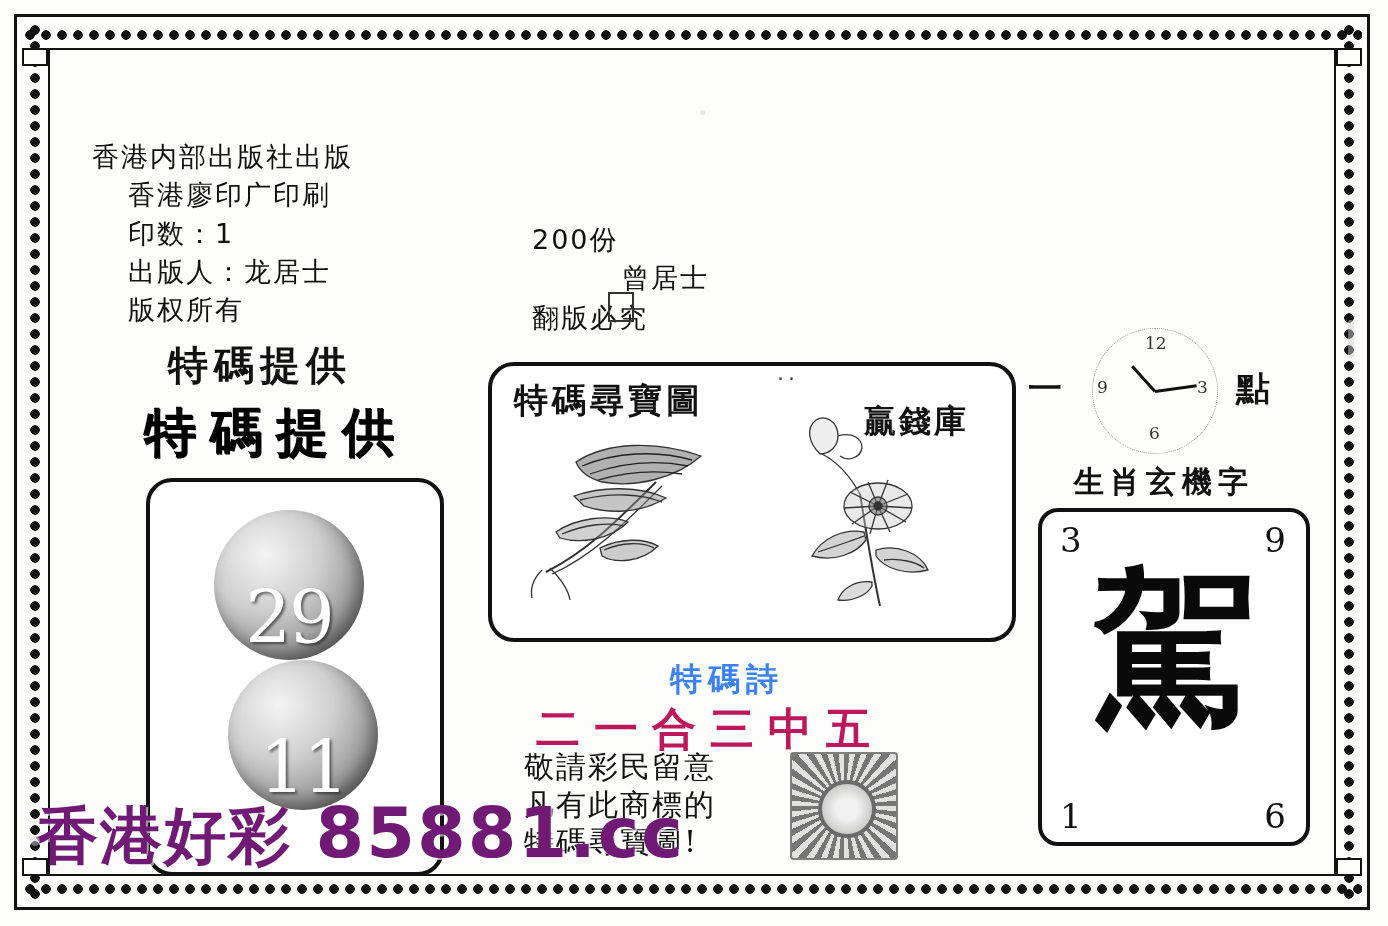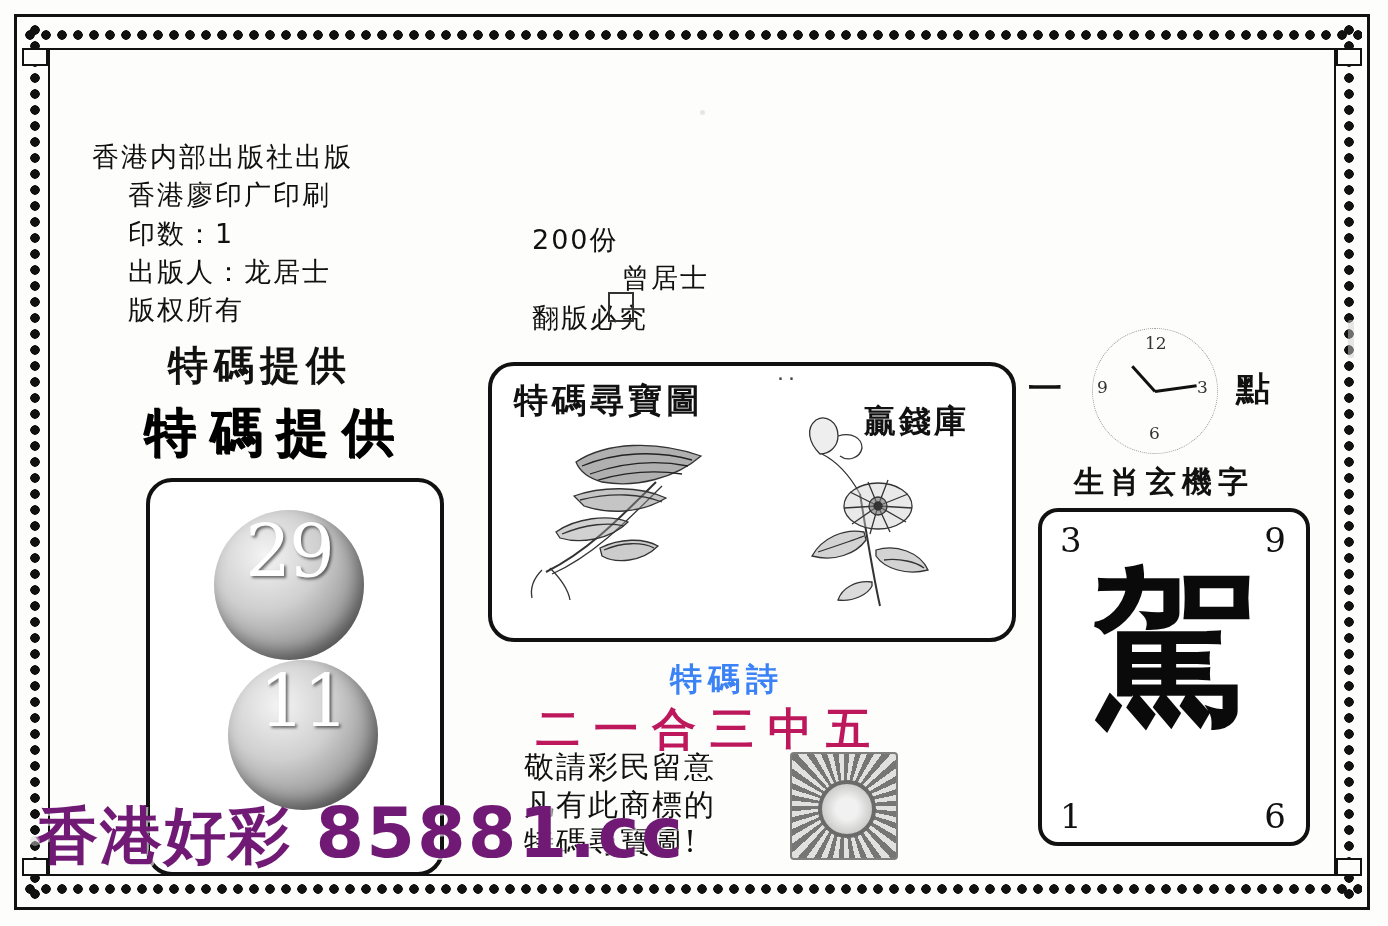--- a/index.html
+++ b/index.html
@@ -168,21 +168,21 @@
     background: #fff;
   }
   .ball {
     position: absolute;
     width: 150px; height: 150px;
     border-radius: 50%;
     background:
       radial-gradient(circle at 34% 30%, #f4f4f4 0%, #cfcfcf 38%, #9a9a9a 68%, #6e6e6e 88%, #5a5a5a 100%);
     box-shadow: inset -6px -8px 16px rgba(0,0,0,.35);
     display: flex;
-    align-items: flex-start;
+    align-items: flex-end;
     justify-content: center;
   }
   .ball span {
     font-family: "DejaVu Serif", serif;
     font-size: 72px;
     color: #fff;
     text-shadow: 2px 2px 3px rgba(0,0,0,.55);
     letter-spacing: -2px;
   }
   #ball-1 { left: 214px; top: 510px; }

